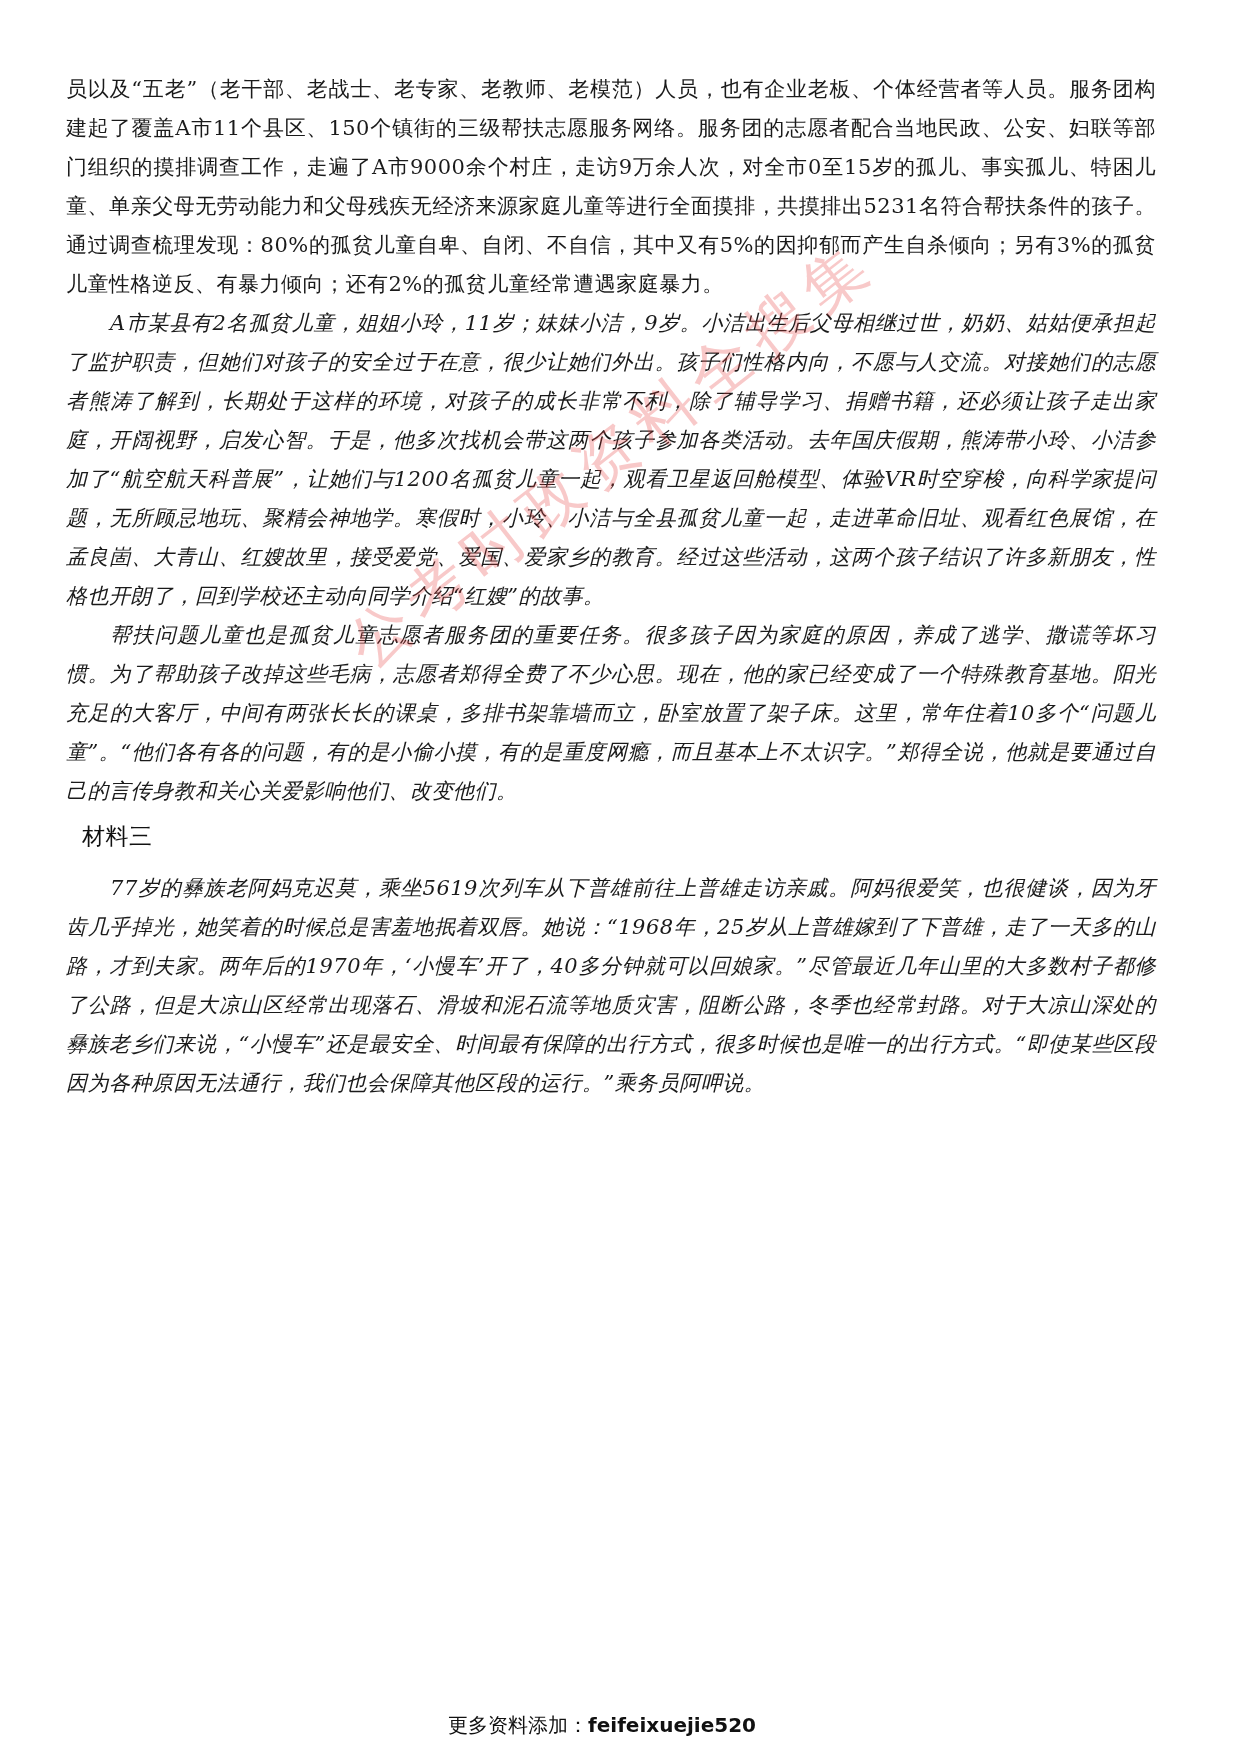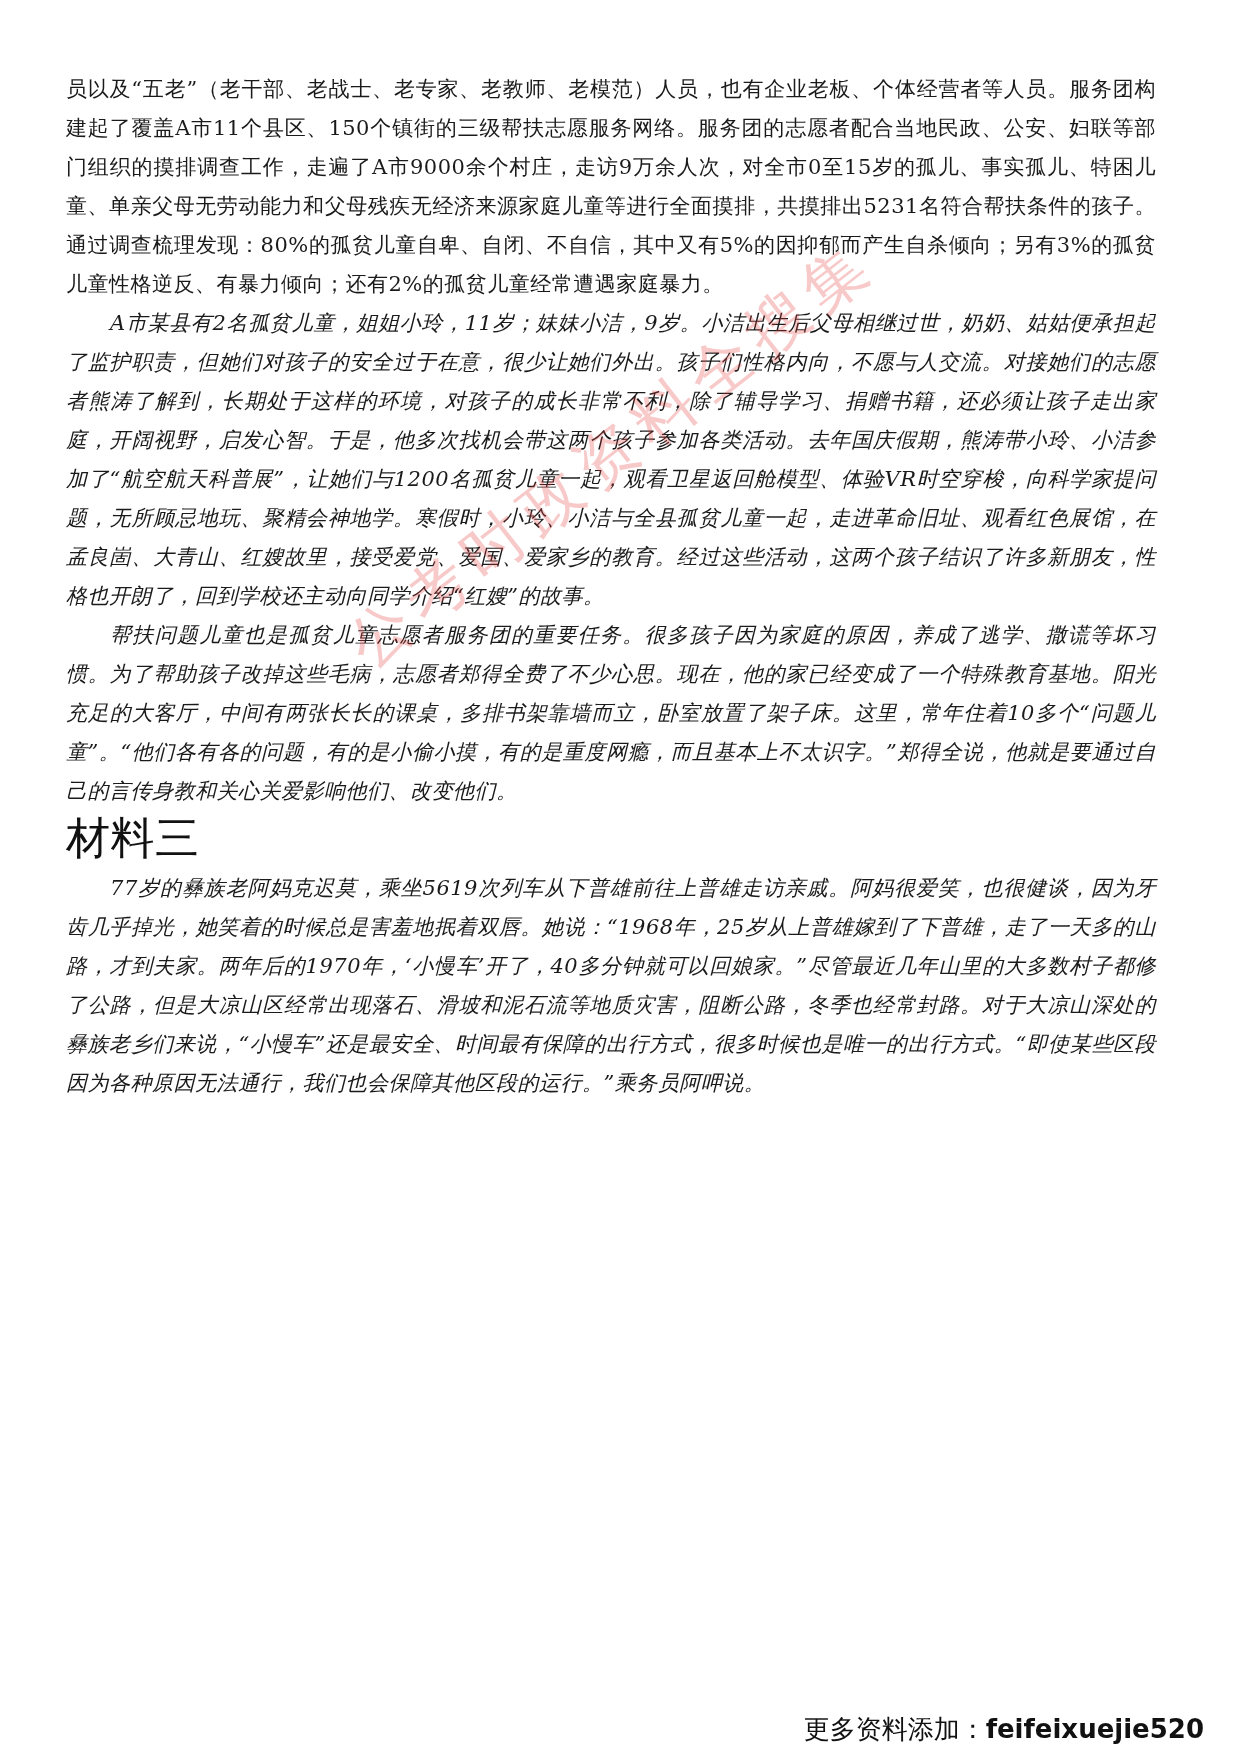--- a/index.html
+++ b/index.html
@@ -6,33 +6,33 @@
   body { width: 1240px; height: 1754px; position: relative; overflow: hidden; }
   .page {
     position: absolute; left: 66px; top: 70px; width: 1090px;
     font-family: "DejaVu Serif", "Liberation Serif", serif;
     font-size: 21px; line-height: 39px; color: #1a1a1a;
     letter-spacing: 0.5px;
   }
   .para { margin: 0; text-align: justify; }
   .para.indent { text-indent: 2.1em; font-style: italic; }
   .heading {
-    font-family: Liberation Sans, sans-serif;
-    font-size: 44px; line-height: 50px; margin: 2px 0 6px 0; color: #111;
+    font-family: Liberation Mono, monospace;
+    font-size: 23px; line-height: 50px; margin: 2px 0 6px 16px; color: #111;
     font-weight: normal;
   }
   .watermark {
     position: absolute; left: 330px; top: 620px; width: 820px;
     transform: rotate(-38deg); transform-origin: left top;
     font-family: "DejaVu Serif", serif; font-size: 62px; color: rgba(230, 60, 60, 0.28);
     white-space: nowrap; pointer-events: none; letter-spacing: 10px;
   }
   .footer {
-    position: absolute; left: 0; top: 1712px; width: 1204px; text-align: right;
-    font-size: 26px; color: #111;
+    position: absolute; left: 0; top: 1712px; width: 1204px; text-align: center;
+    font-size: 20px; color: #111;
   }
   .footer .label { font-family: "DejaVu Serif", serif; }
   .footer .contact { font-family: "DejaVu Sans", "Liberation Sans", sans-serif; font-weight: bold; }
 </style>
 </head>
 <body>
 
 <div class="page">
   <p class="para">员以及“五老”（老干部、老战士、老专家、老教师、老模范）人员，也有企业老板、个体经营者等人员。服务团构建起了覆盖A市11个县区、150个镇街的三级帮扶志愿服务网络。服务团的志愿者配合当地民政、公安、妇联等部门组织的摸排调查工作，走遍了A市9000余个村庄，走访9万余人次，对全市0至15岁的孤儿、事实孤儿、特困儿童、单亲父母无劳动能力和父母残疾无经济来源家庭儿童等进行全面摸排，共摸排出5231名符合帮扶条件的孩子。通过调查梳理发现：80%的孤贫儿童自卑、自闭、不自信，其中又有5%的因抑郁而产生自杀倾向；另有3%的孤贫儿童性格逆反、有暴力倾向；还有2%的孤贫儿童经常遭遇家庭暴力。</p>
   <p class="para indent">A市某县有2名孤贫儿童，姐姐小玲，11岁；妹妹小洁，9岁。小洁出生后父母相继过世，奶奶、姑姑便承担起了监护职责，但她们对孩子的安全过于在意，很少让她们外出。孩子们性格内向，不愿与人交流。对接她们的志愿者熊涛了解到，长期处于这样的环境，对孩子的成长非常不利，除了辅导学习、捐赠书籍，还必须让孩子走出家庭，开阔视野，启发心智。于是，他多次找机会带这两个孩子参加各类活动。去年国庆假期，熊涛带小玲、小洁参加了“航空航天科普展”，让她们与1200名孤贫儿童一起，观看卫星返回舱模型、体验VR时空穿梭，向科学家提问题，无所顾忌地玩、聚精会神地学。寒假时，小玲、小洁与全县孤贫儿童一起，走进革命旧址、观看红色展馆，在孟良崮、大青山、红嫂故里，接受爱党、爱国、爱家乡的教育。经过这些活动，这两个孩子结识了许多新朋友，性格也开朗了，回到学校还主动向同学介绍“红嫂”的故事。</p>

